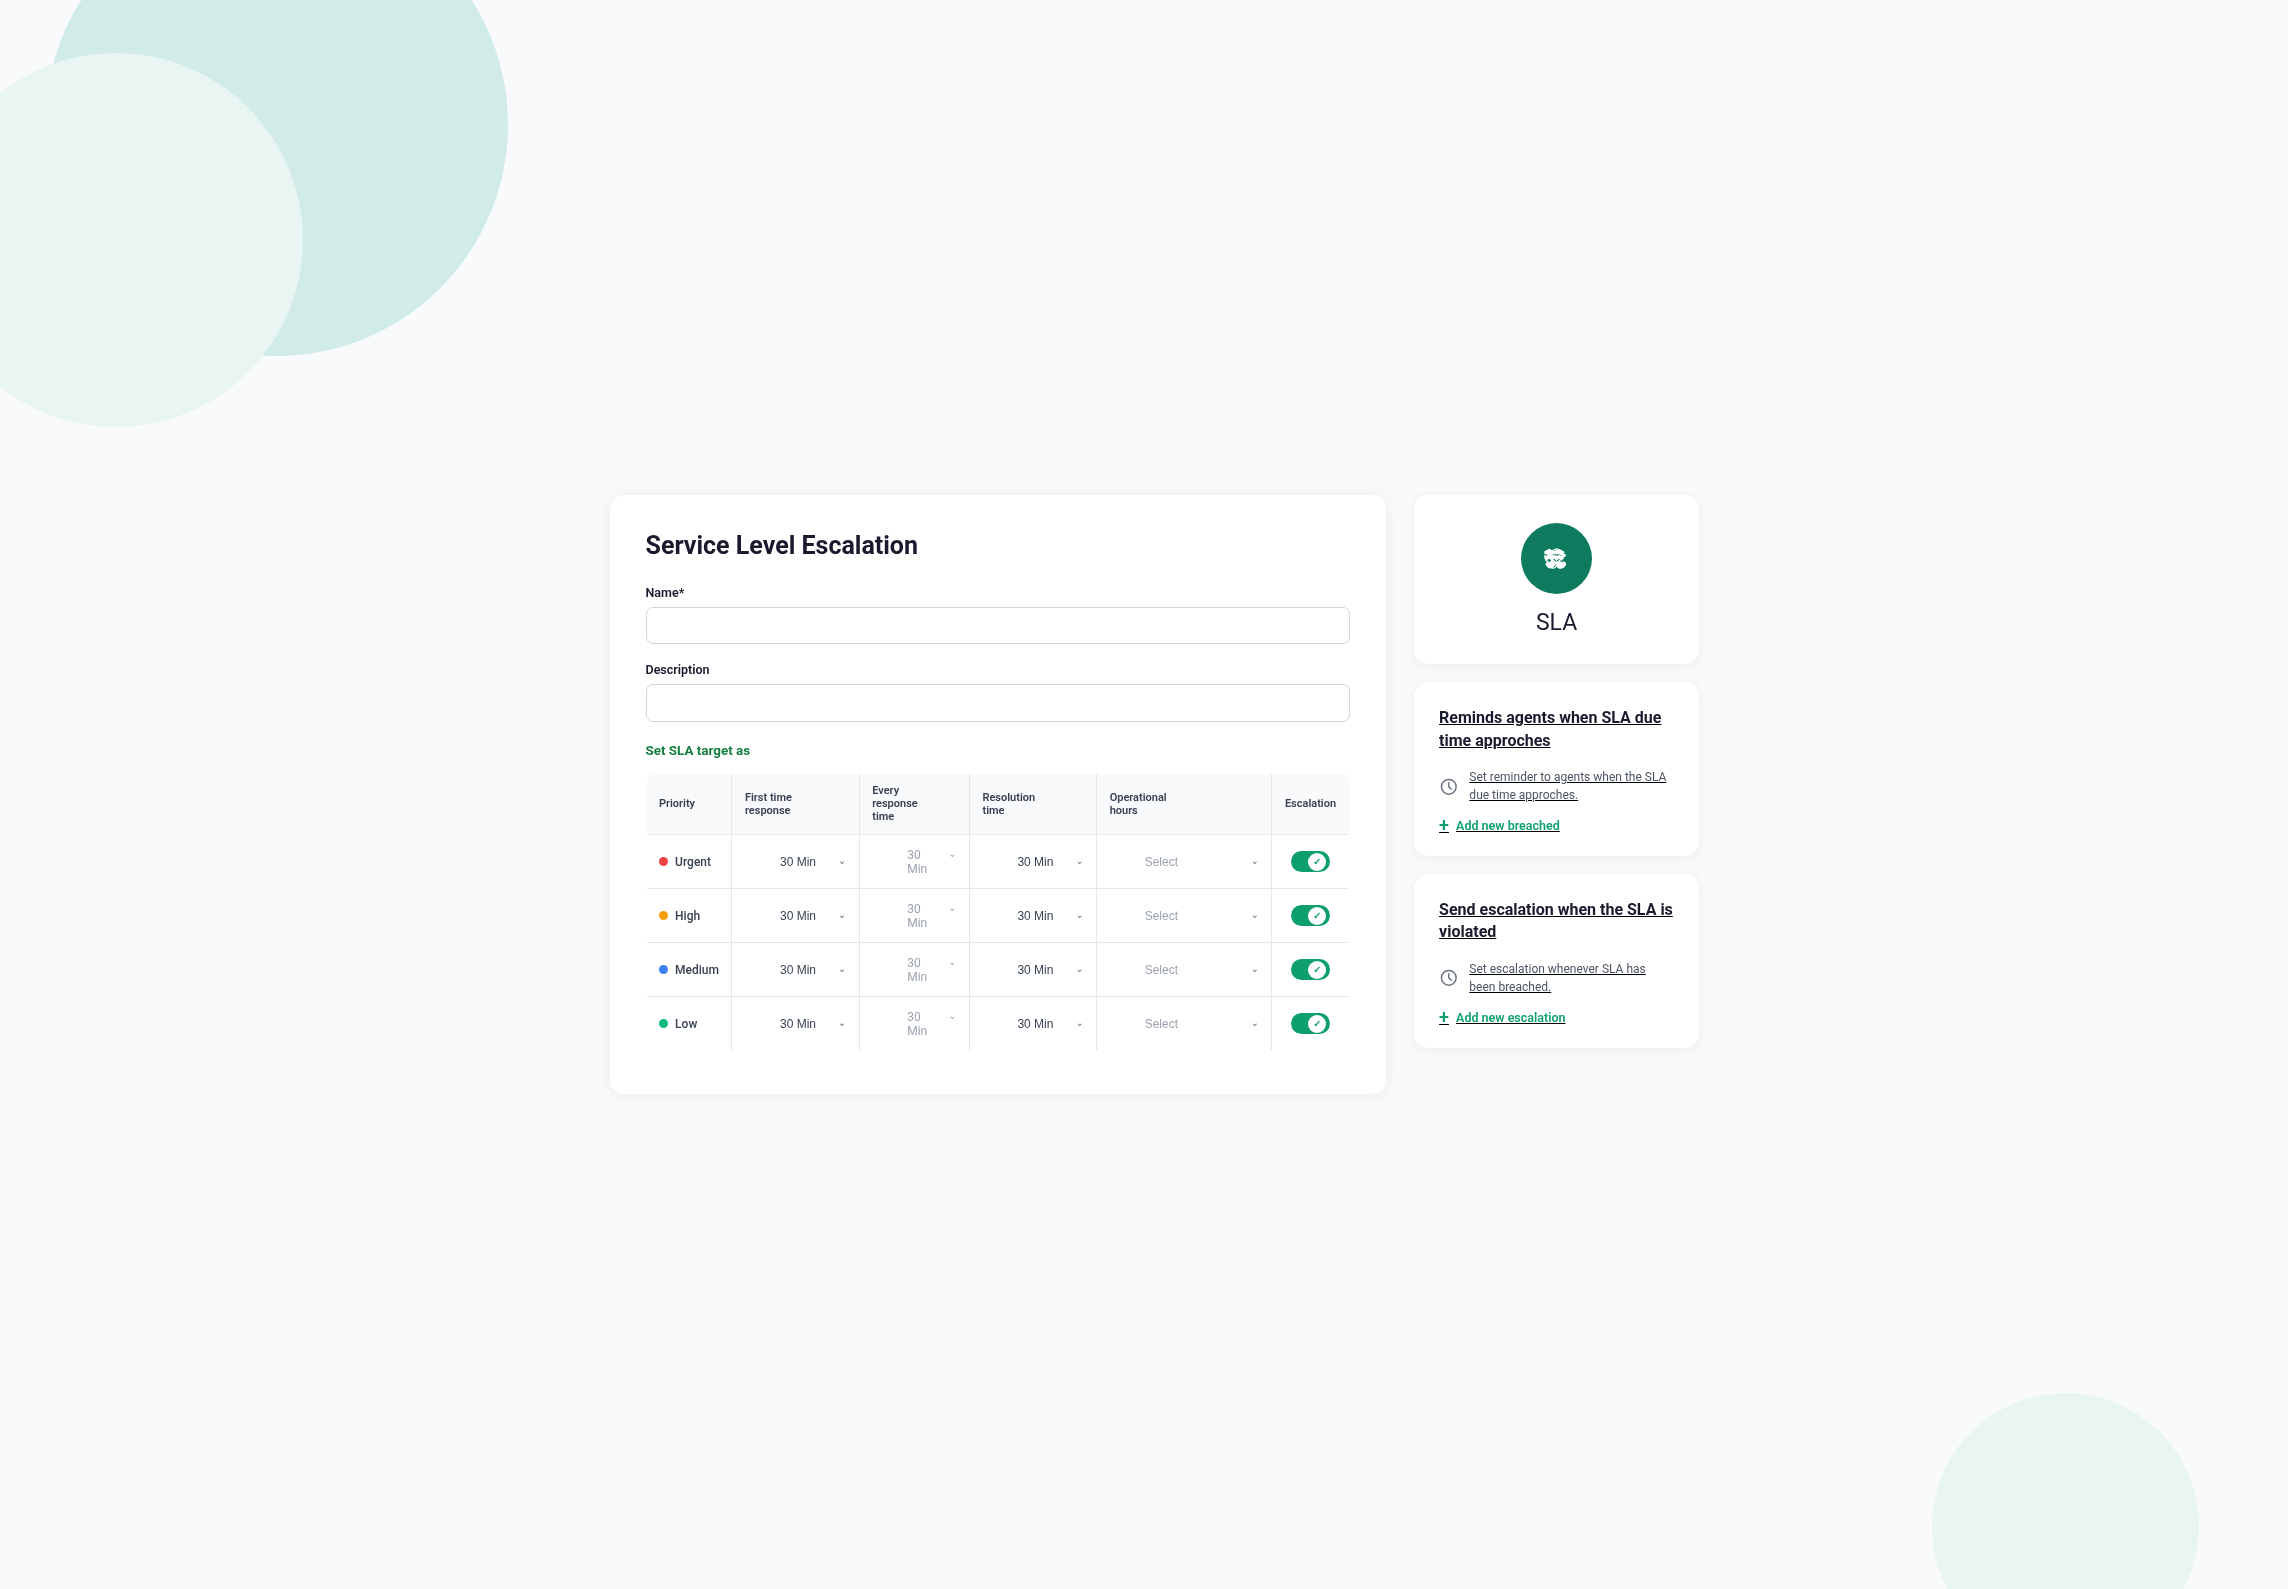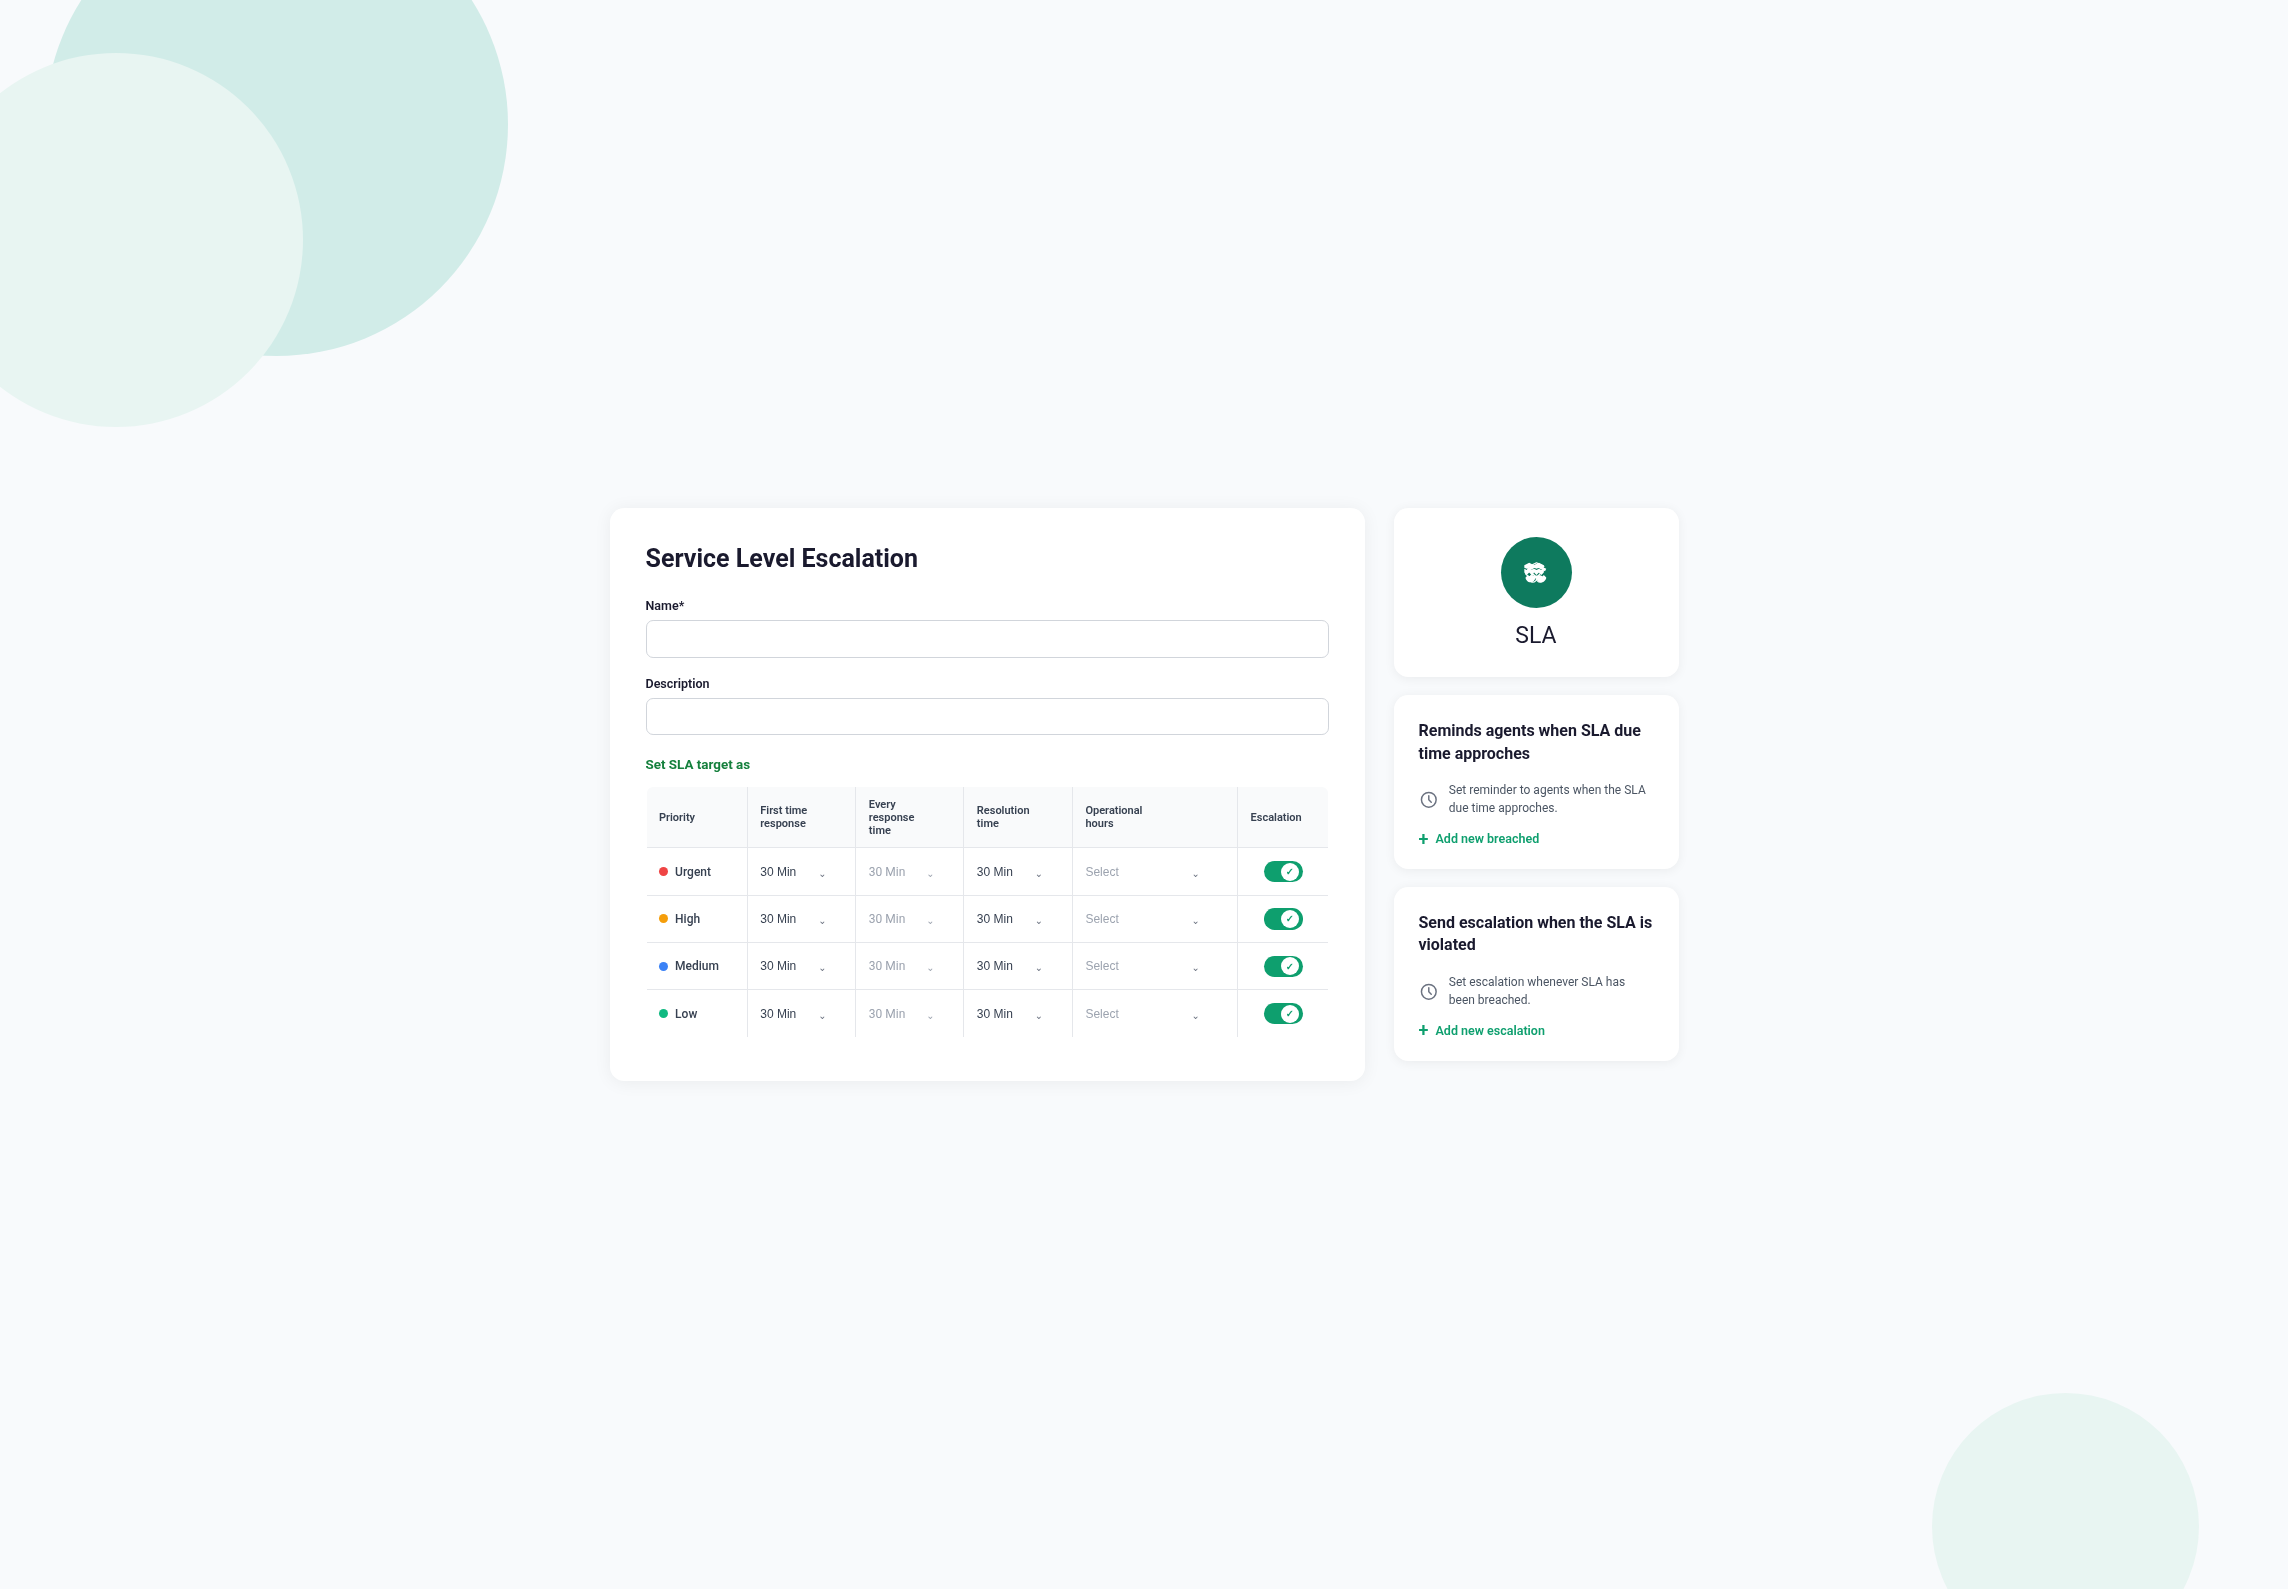--- a/index.html
+++ b/index.html
@@ -143,22 +143,23 @@
     .dot {
       width: 9px;
       height: 9px;
       border-radius: 50%;
       display: inline-block;
       flex-shrink: 0;
     }
 
     .select-wrapper {
       display: flex;
-      align-items: flex-end;
+      align-items: flex-start;
       gap: 21px;
+      margin-left: 35px;
     }
 
     .mini-select {
       border: none;
       background: transparent;
       font-size: 12px;
       color: #374151;
       cursor: pointer;
       outline: none;
       padding: 0;
@@ -243,20 +244,21 @@
       font-size: 23px;
       font-weight: 400;
       color: #1a1a2e;
     }
 
     .info-card {
       background: #fff;
       border-radius: 14.3px;
       padding: 25px 25px 21.4px;
       box-shadow: 0 1.8px 10.7px rgba(0,0,0,0.06);
+      text-decoration: underline;
     }
 
     .info-card-title {
       font-size: 16px;
       font-weight: 700;
       color: #1a1a2e;
       margin-bottom: 16px;
       line-height: 1.4;
     }
 

